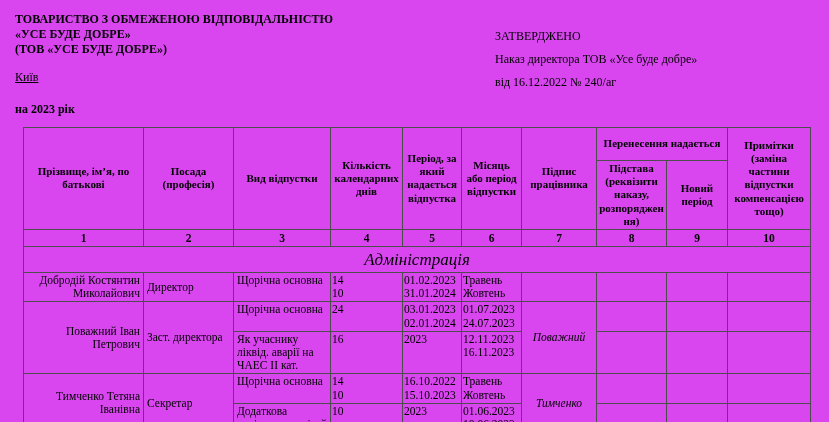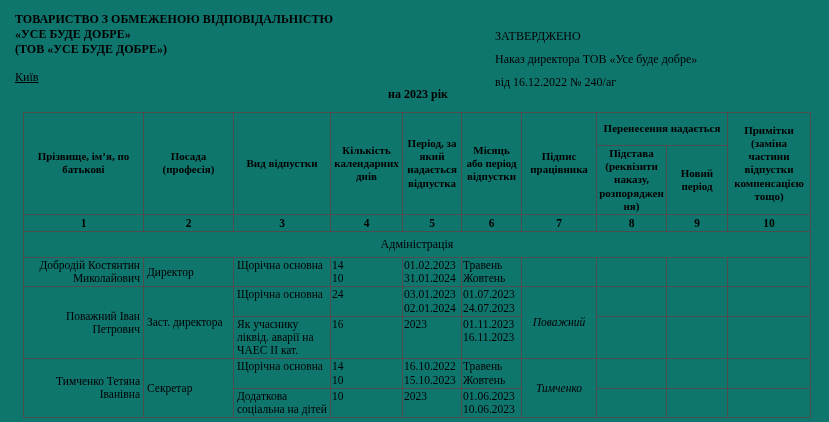--- a/index.html
+++ b/index.html
@@ -1,51 +1,51 @@
 <!DOCTYPE html>
 <html><head>
 <meta charset="utf-8">
 <style>
   * { margin:0; padding:0; box-sizing:border-box; }
   html, body { background:#ffffff; }
   .page {
     width:829px; height:422px; overflow:hidden; position:relative;
-    background:#0f766e; color:#000000;
+    background:#d946ef; color:#000000;
     font-family:"Liberation Serif", serif;
     padding:12px 8px 0 15px;
   }
   .top-block { position:relative; }
   .company { font-weight:bold; font-size:12px; line-height:15px; max-width:430px; white-space:pre-line; }
   .approval { position:absolute; left:480px; top:17px; width:335px; font-size:12px; }
   .approval .appr-line { line-height:15px; margin-bottom:8px; white-space:pre-line; }
   .doc-title {
     margin-top:13px; font-size:14px; font-weight:bold;
     letter-spacing:0.32em; word-spacing:0.5em; line-height:17px;
   }
   .city  { margin-top:13px; font-size:12px; line-height:15px;text-decoration:underline; }
-  .year  { margin-top:2px; font-size:12px; line-height:15px; font-weight:bold;text-align:center; }
+  .year  { margin-top:17px; font-size:12px; line-height:15px; font-weight:bold; }
 
   table.vac {
     margin-top:10px; margin-left:8px;
     width:787px; table-layout:fixed; border-collapse:collapse;
     font-size:11.5px;
   }
   .vac th, .vac td {
     border:1px solid #4d4d4d;
     padding:1px 3px;
     white-space:pre-line;
     overflow-wrap:break-word;
     line-height:1.15;
     vertical-align:middle;
   }
   .vac thead th { font-weight:bold; text-align:center; font-size:11px; line-height:1.2; padding:1px 2px; }
   tr.h-main > th { height:33px; }
   tr.h-sub  > th { height:62px; }
   tr.r-num  td { height:17px; font-weight:bold; text-align:center; padding:0 2px; line-height:1.1; }
-  tr.r-sect td { height:26px; text-align:center; padding:0; line-height:1.05; font-size:12px; }
+  tr.r-sect td { height:26px; text-align:center; padding:0; line-height:1.05; font-size:17px;font-style:italic; }
   tr.r-a  { height:26px; }
   tr.r-b1 { height:29px; }
   tr.r-b2 { height:37px; }
   tr.r-c1 { height:25px; }
   tr.r-c2 { height:26px; }
   td.c-name { text-align:right; vertical-align:middle; }
   td.c-pos  { text-align:left; vertical-align:middle; }
   td.c-type { text-align:left; vertical-align:top; }
   td.c-num  { vertical-align:top; padding:1px 1px; }
   td.c-sig  { text-align:center; vertical-align:middle; font-style:italic; }
@@ -144,21 +144,21 @@
 24.07.2023</td>
         <td class="c-sig" rowspan="2">Поважний</td>
         <td class="c-empty"></td>
         <td class="c-empty"></td>
         <td class="c-empty"></td>
       </tr>
       <tr class="r-b2">
         <td class="c-type">Як учаснику ліквід. аварії на ЧАЕС ІІ кат.</td>
         <td class="c-num">16</td>
         <td class="c-num">2023</td>
-        <td class="c-num">01.11.2023
+        <td class="c-num">12.11.2023
 16.11.2023</td>
         <td class="c-empty"></td>
         <td class="c-empty"></td>
         <td class="c-empty"></td>
       </tr>
 
       <tr class="r-c1">
         <td class="c-name" rowspan="2">Тимченко Тетяна Іванівна</td>
         <td class="c-pos" rowspan="2">Секретар</td>
         <td class="c-type">Щорічна основна</td>

